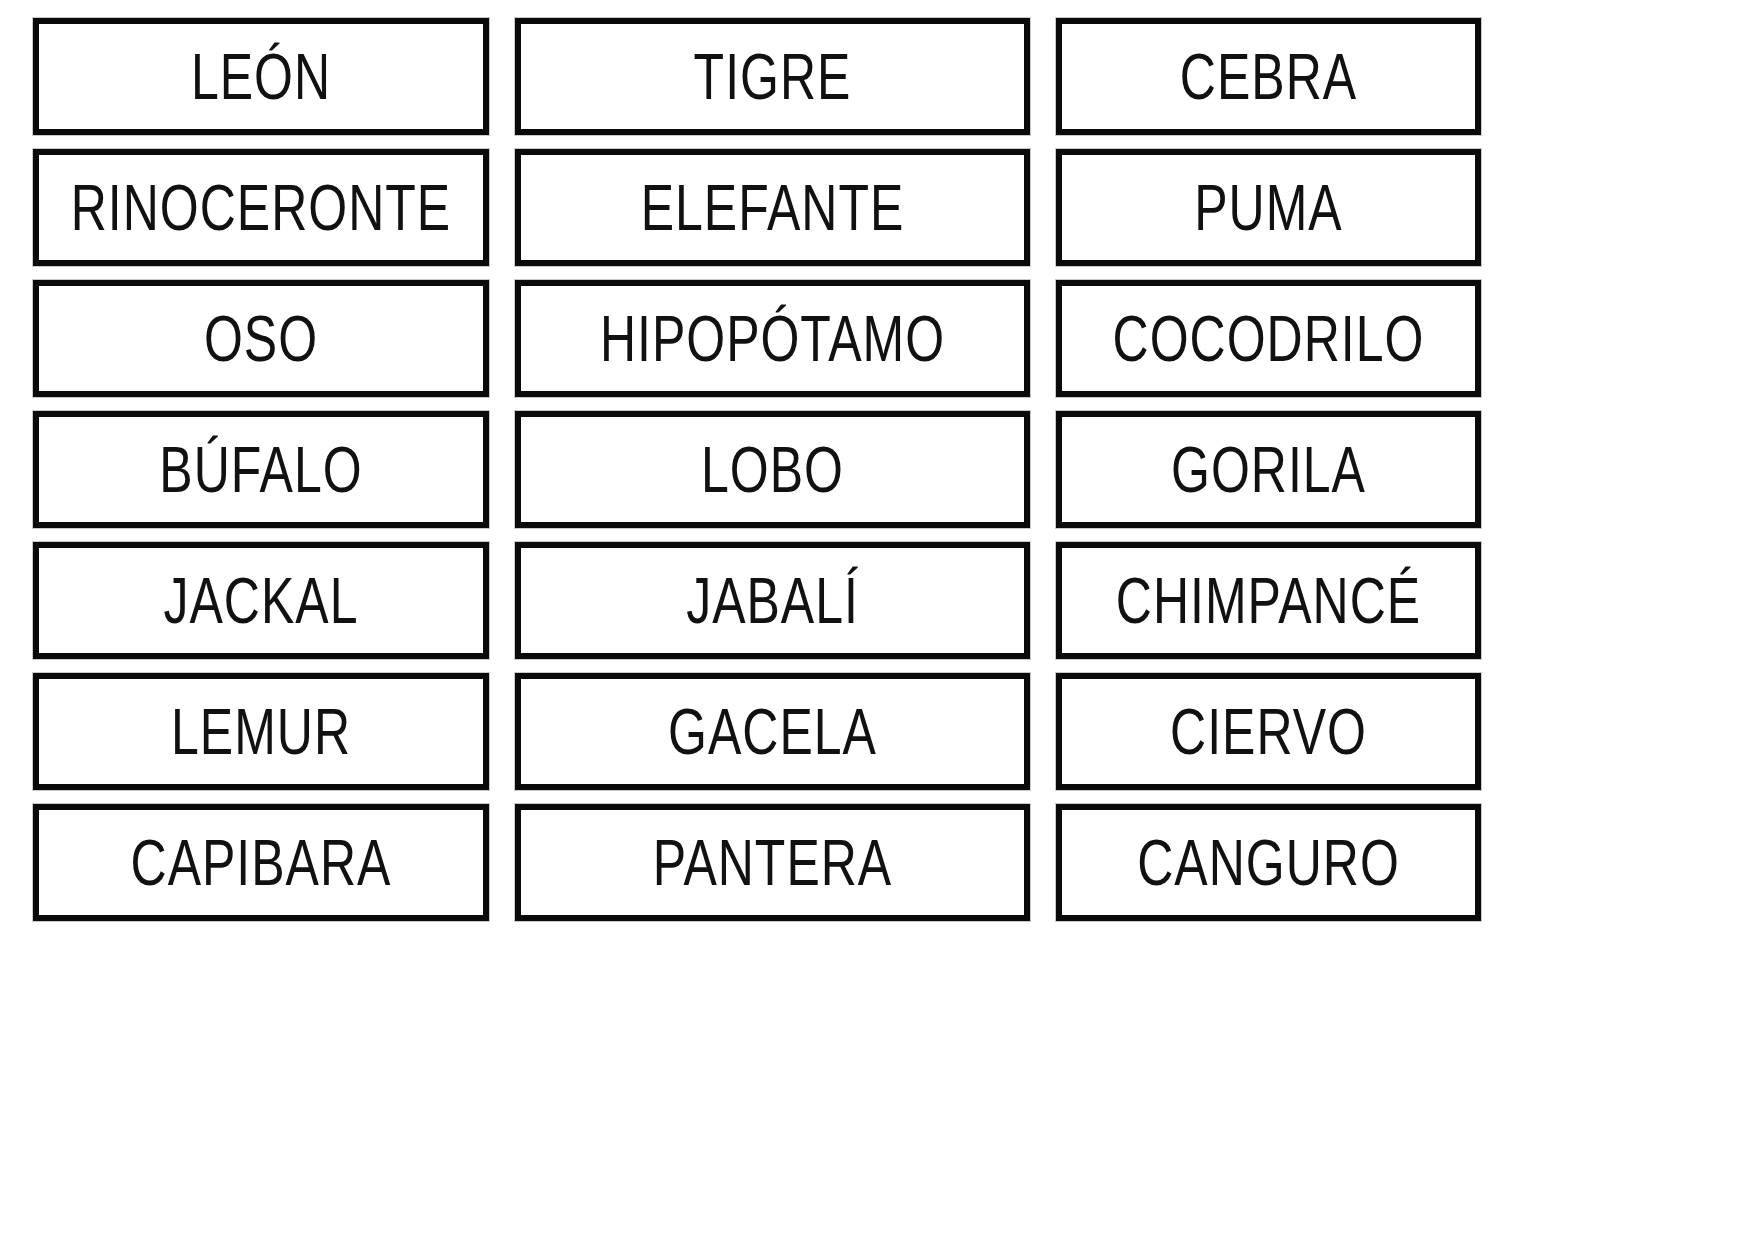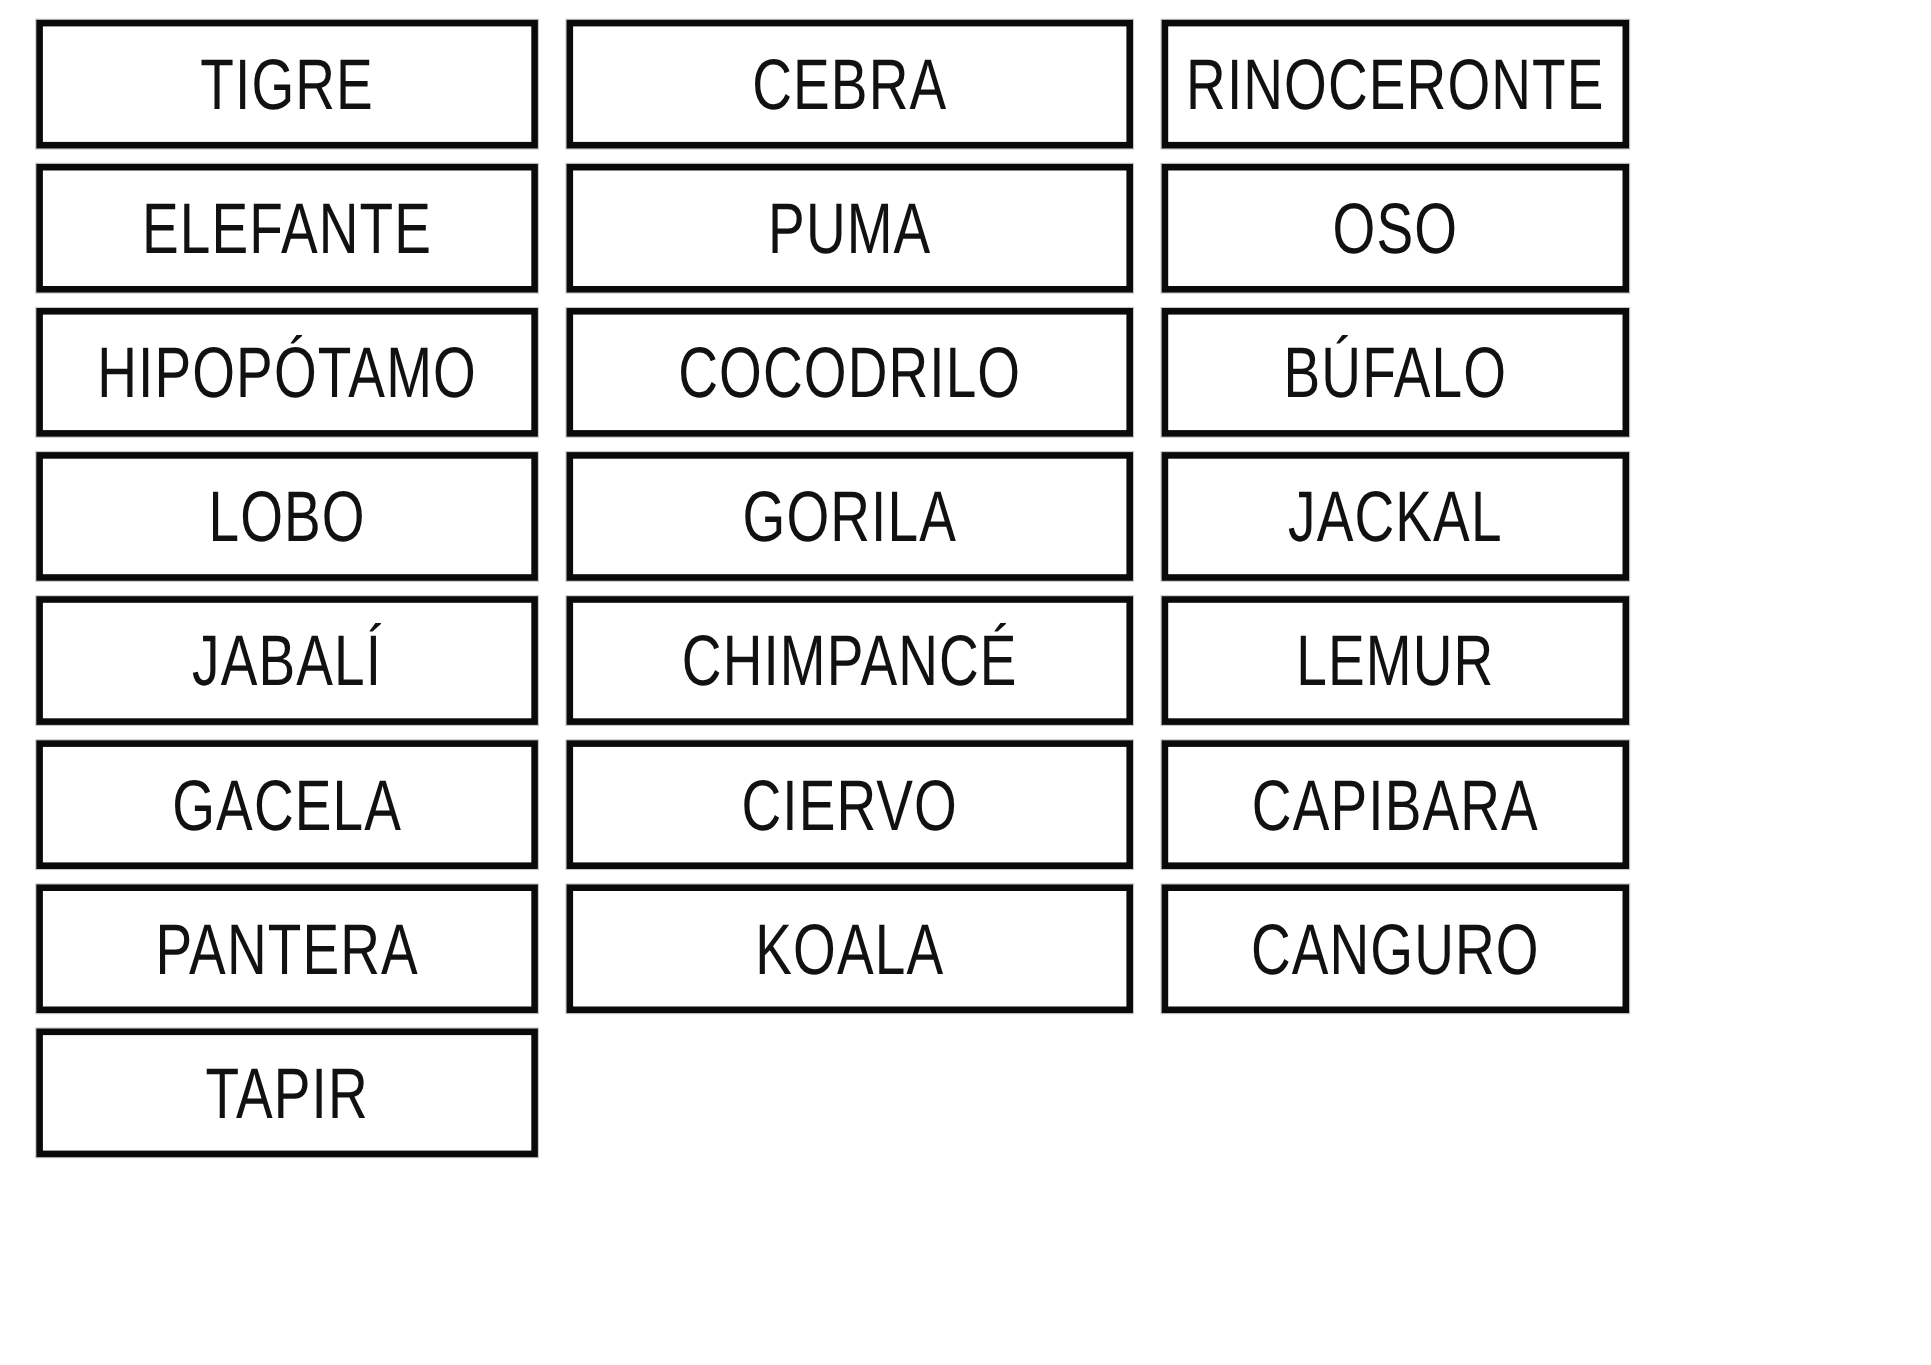--- a/index.html
+++ b/index.html
@@ -41,20 +41,23 @@
     letter-spacing:1px;
     white-space:nowrap;
     transform:scaleY(1.3);
     transform-origin:center;
   }
 </style>
 </head>
 <body>
 
 <div class="card-grid">
+  <div class="card">
+      <span class="label">LEÓN</span>
+    </div>
   <div class="card">
       <span class="label">TIGRE</span>
     </div>
   <div class="card">
       <span class="label">CEBRA</span>
     </div>
   <div class="card">
       <span class="label">RINOCERONTE</span>
     </div>
   <div class="card">
@@ -99,21 +102,15 @@
   <div class="card">
       <span class="label">CIERVO</span>
     </div>
   <div class="card">
       <span class="label">CAPIBARA</span>
     </div>
   <div class="card">
       <span class="label">PANTERA</span>
     </div>
   <div class="card">
-      <span class="label">KOALA</span>
-    </div>
-  <div class="card">
       <span class="label">CANGURO</span>
-    </div>
-  <div class="card">
-      <span class="label">TAPIR</span>
     </div>
 </div>
 
 </body></html>

